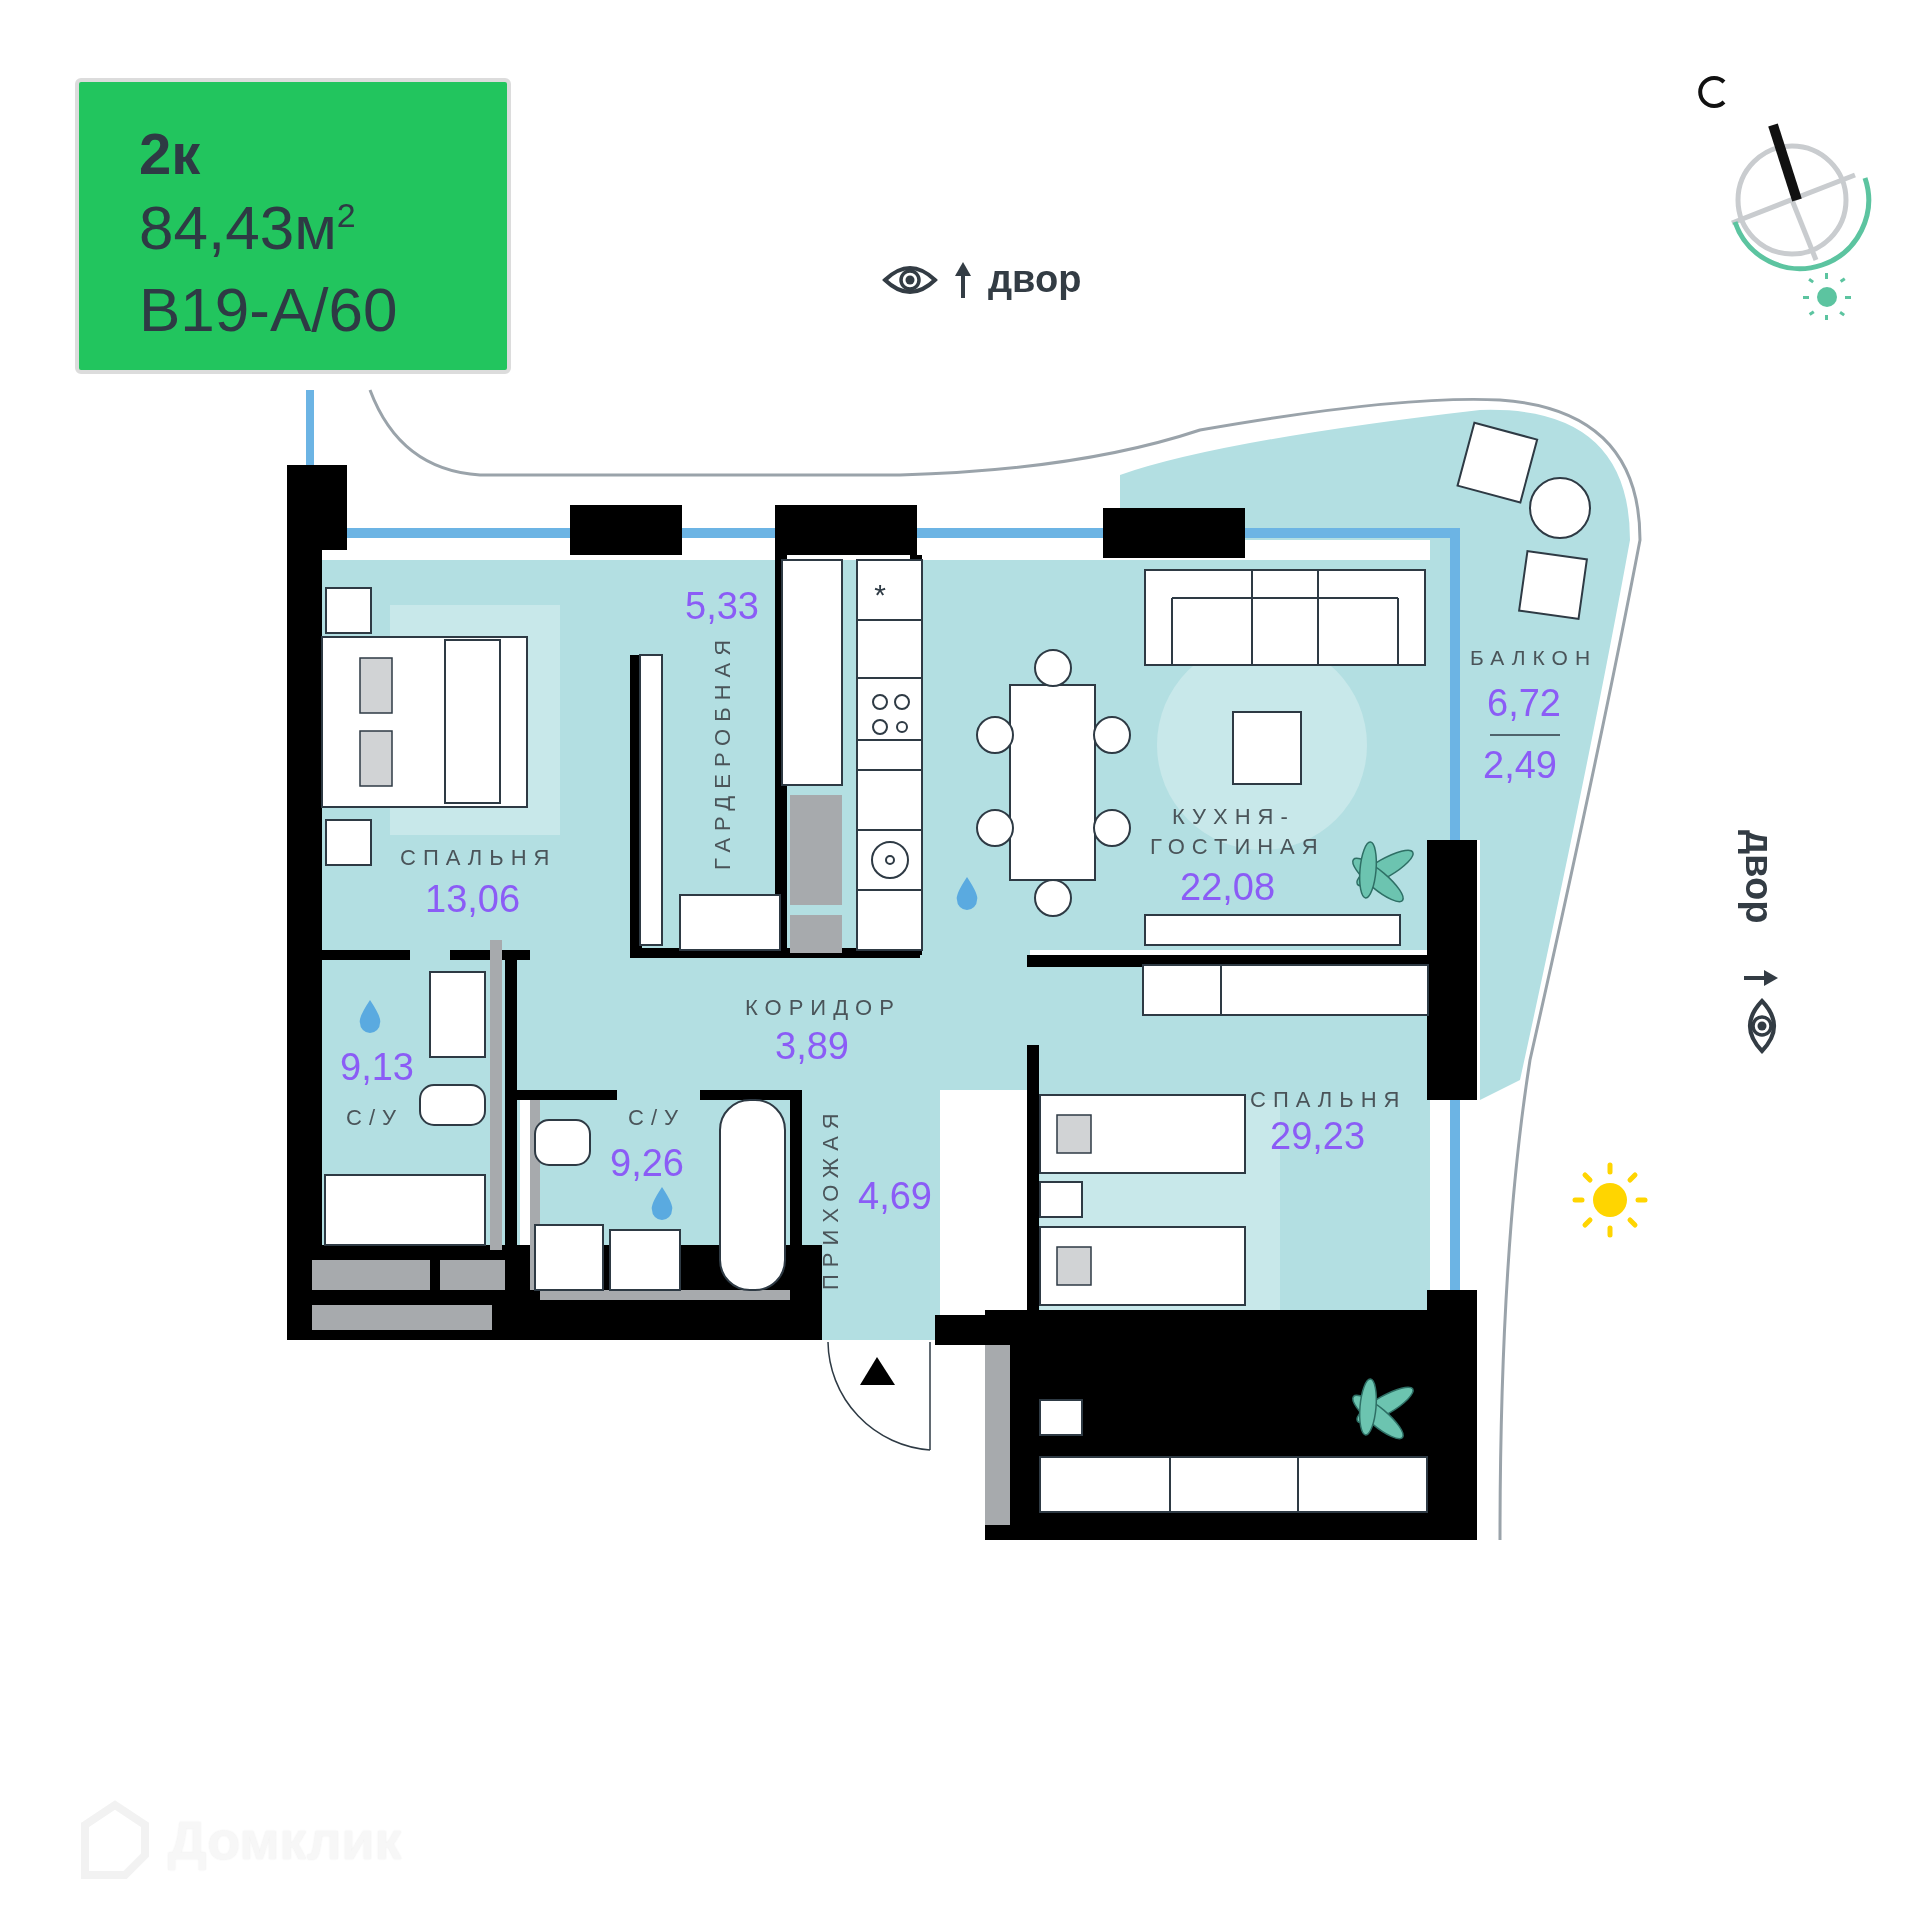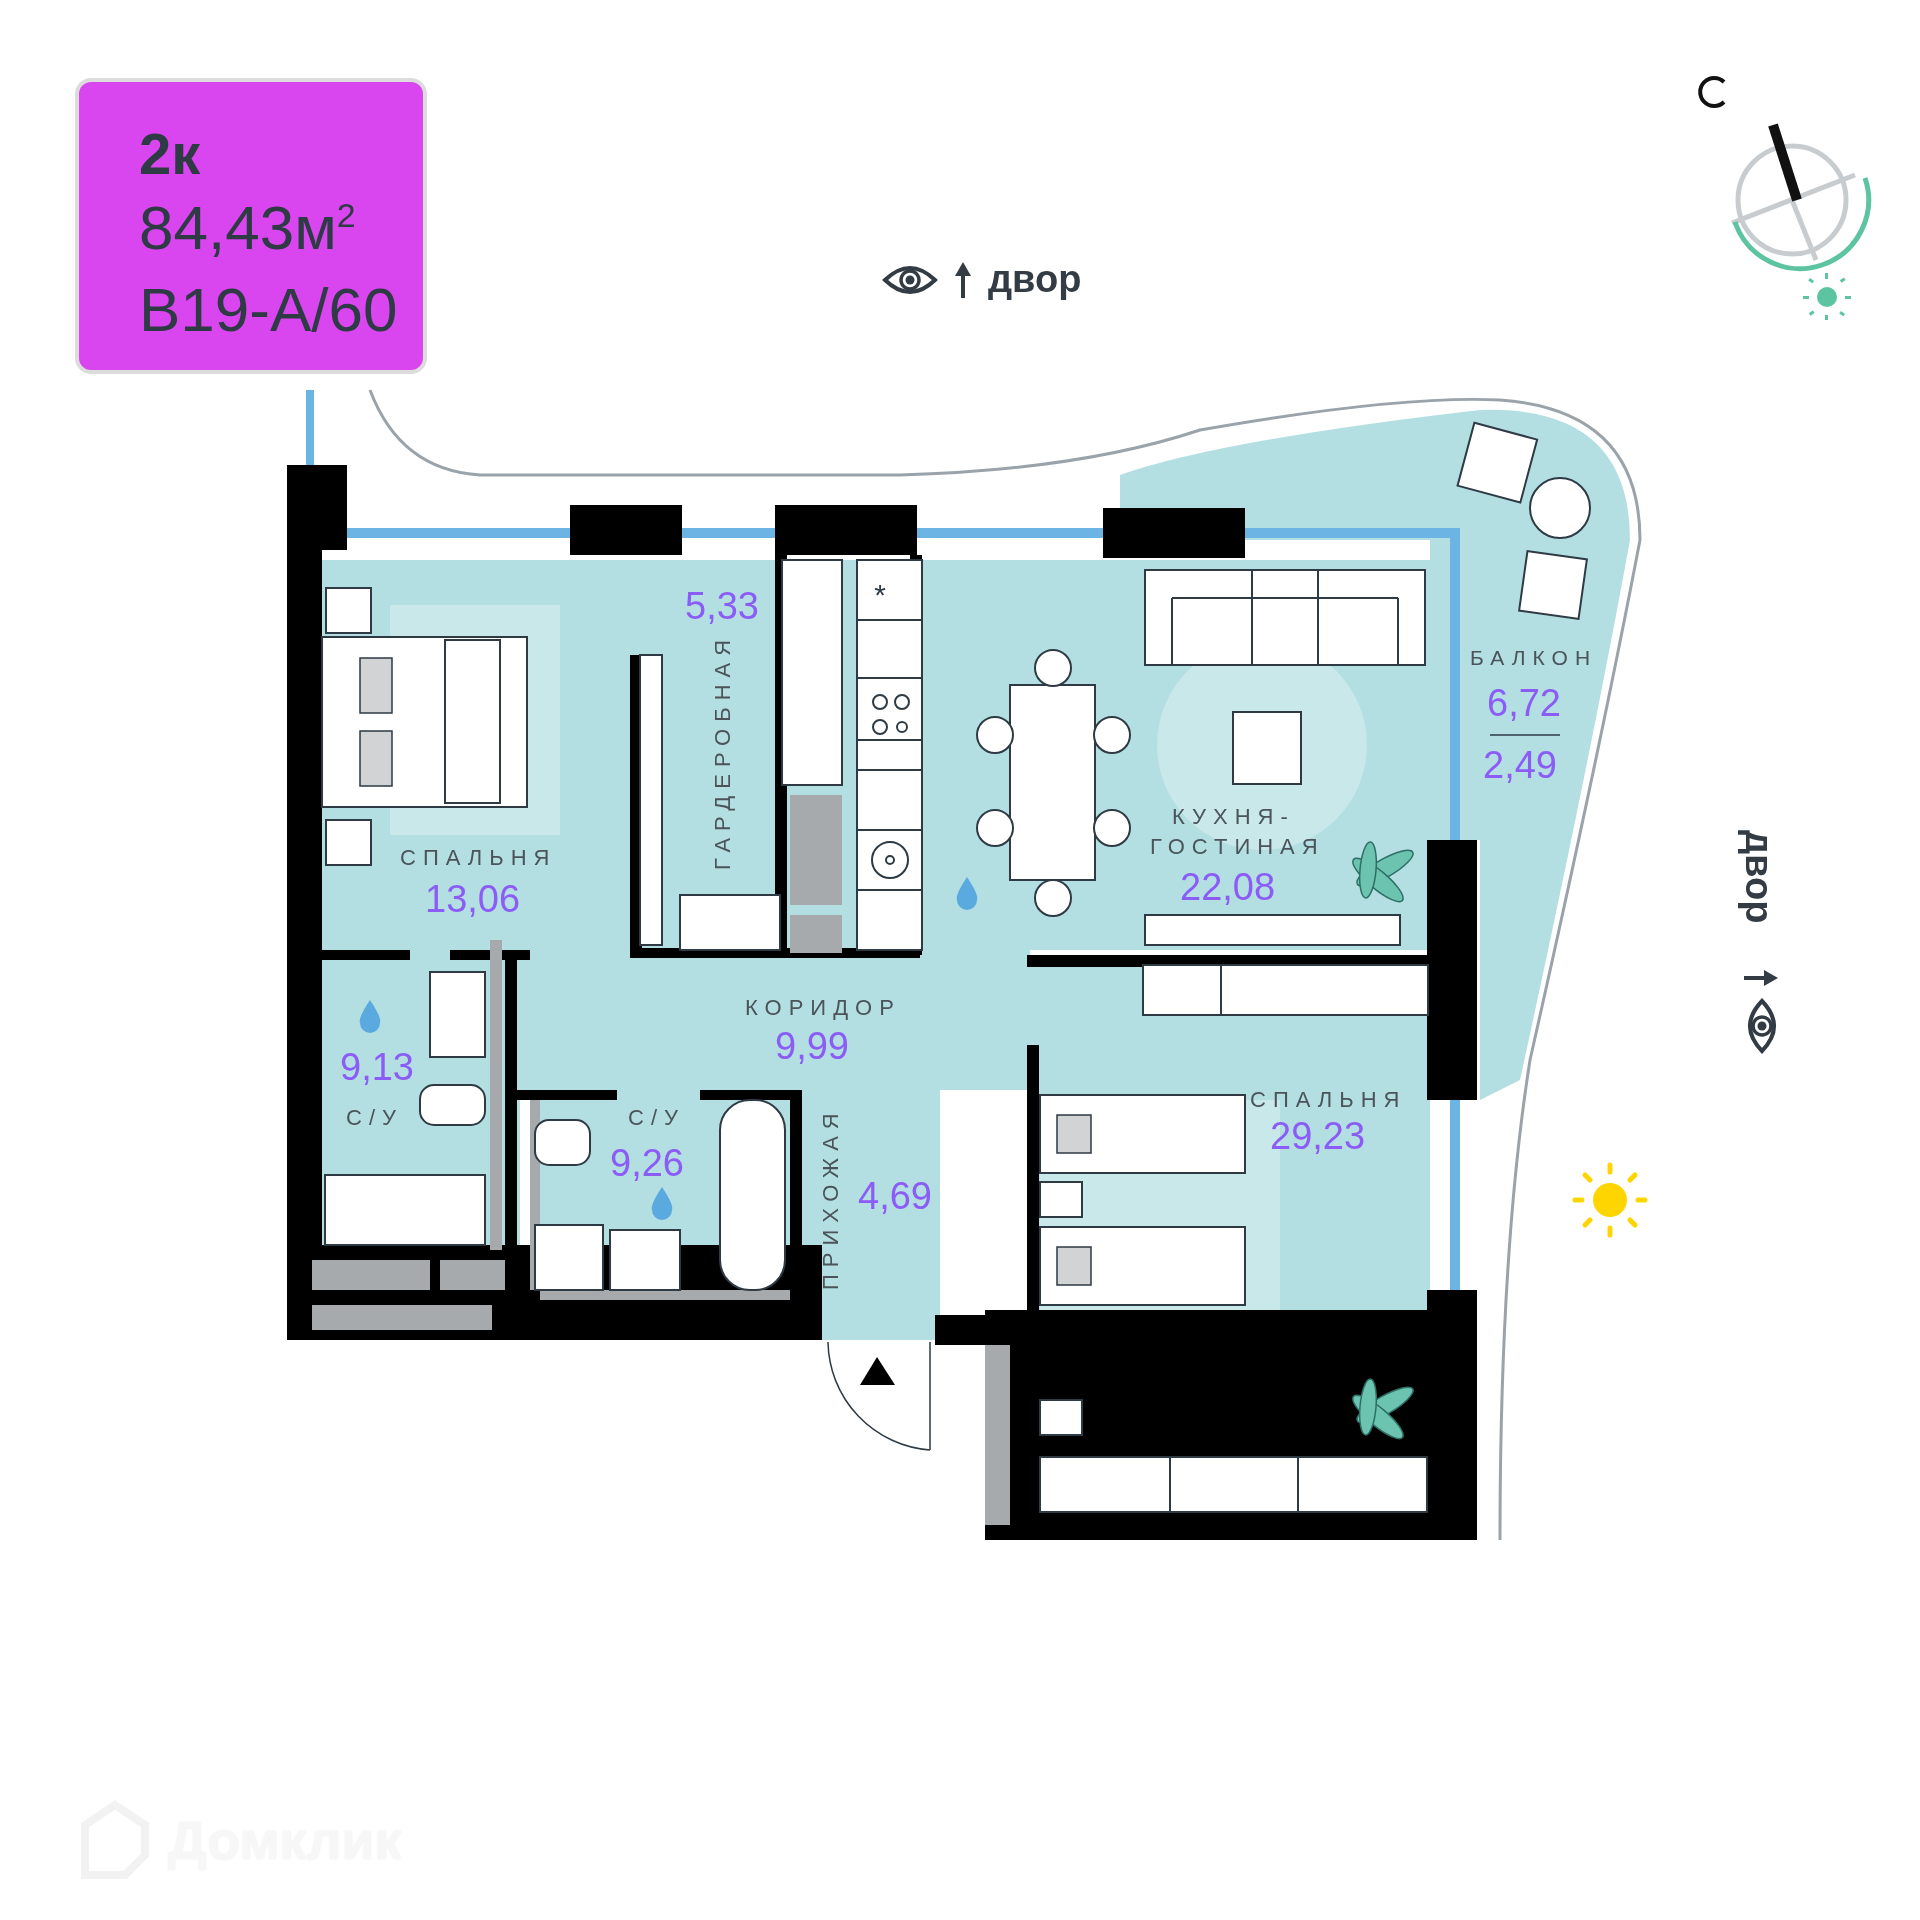--- a/index.html
+++ b/index.html
@@ -1,19 +1,19 @@
 <!DOCTYPE html>
 <html><head>
 <meta charset="utf-8">
 <style>
   html, body { margin:0; padding:0; background:#ffffff; }
   body { width:1920px; height:1920px; position:relative; overflow:hidden;
          font-family:"Liberation Sans", "DejaVu Sans", sans-serif; color:#1d2226; }
-  .info-box { position:absolute; left:75px; top:78px; width:352px; height:296px;
-              border:4px solid #dcdcdc; border-radius:16px; box-sizing:border-box; background:#d946ef; }
+  .info-box { position:absolute; left:75px; top:78px; width:436px; height:296px;
+              border:4px solid #dcdcdc; border-radius:6px; box-sizing:border-box; background:#22c55e; }
   .info-box .rooms { position:absolute; left:60px; top:38px; font-size:58px; font-weight:bold; color:#2e3a44; }
   .info-box .area { position:absolute; left:60px; top:110px; font-size:62px; color:#2e3a44; }
   .info-box .area sup { font-size:34px; vertical-align:top; position:relative; top:4px; }
   .info-box .code { position:absolute; left:60px; top:192px; font-size:62px; color:#2e3a44; }
   .view-top { position:absolute; left:882px; top:258px; display:flex; align-items:center; gap:14px; }
   .view-top .label { font-size:38px; font-weight:bold; color:#333c44; }
   .view-right { position:absolute; left:1720px; top:830px; width:80px; height:230px; }
   .view-right .label { position:absolute; left:0; top:0; transform-origin:left top;
                        transform:translate(60px,0) rotate(90deg); font-size:38px; font-weight:bold; color:#333c44; white-space:nowrap; }
   svg.plan { position:absolute; left:0; top:0; }
@@ -270,21 +270,21 @@
 <div class="room-area" style="left:1180px;top:866px">22,08</div>
 
 <div class="room-label" style="left:1470px;top:646px;font-size:21px">БАЛКОН</div>
 <div class="room-area" style="left:1487px;top:682px">6,72</div>
 <div class="room-area" style="left:1483px;top:744px">2,49</div>
 
 <div class="room-area" style="left:340px;top:1046px">9,13</div>
 <div class="room-label" style="left:346px;top:1105px">С/У</div>
 
 <div class="room-label" style="left:745px;top:995px">КОРИДОР</div>
-<div class="room-area" style="left:775px;top:1025px">9,99</div>
+<div class="room-area" style="left:775px;top:1025px">3,89</div>
 
 <div class="room-label" style="left:628px;top:1105px">С/У</div>
 <div class="room-area" style="left:610px;top:1142px">9,26</div>
 
 <div class="room-label vert" style="left:818px;top:1290px">ПРИХОЖАЯ</div>
 <div class="room-area" style="left:858px;top:1175px">4,69</div>
 
 <div class="room-label" style="left:1250px;top:1087px">СПАЛЬНЯ</div>
 <div class="room-area" style="left:1270px;top:1115px">29,23</div>
 

